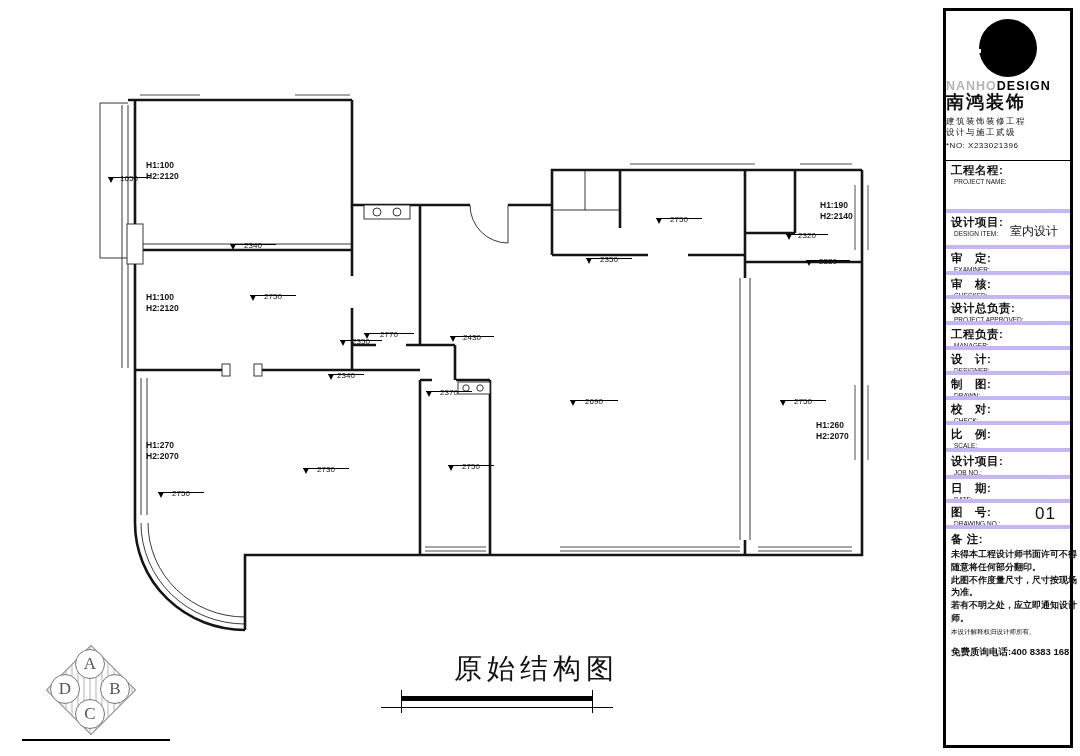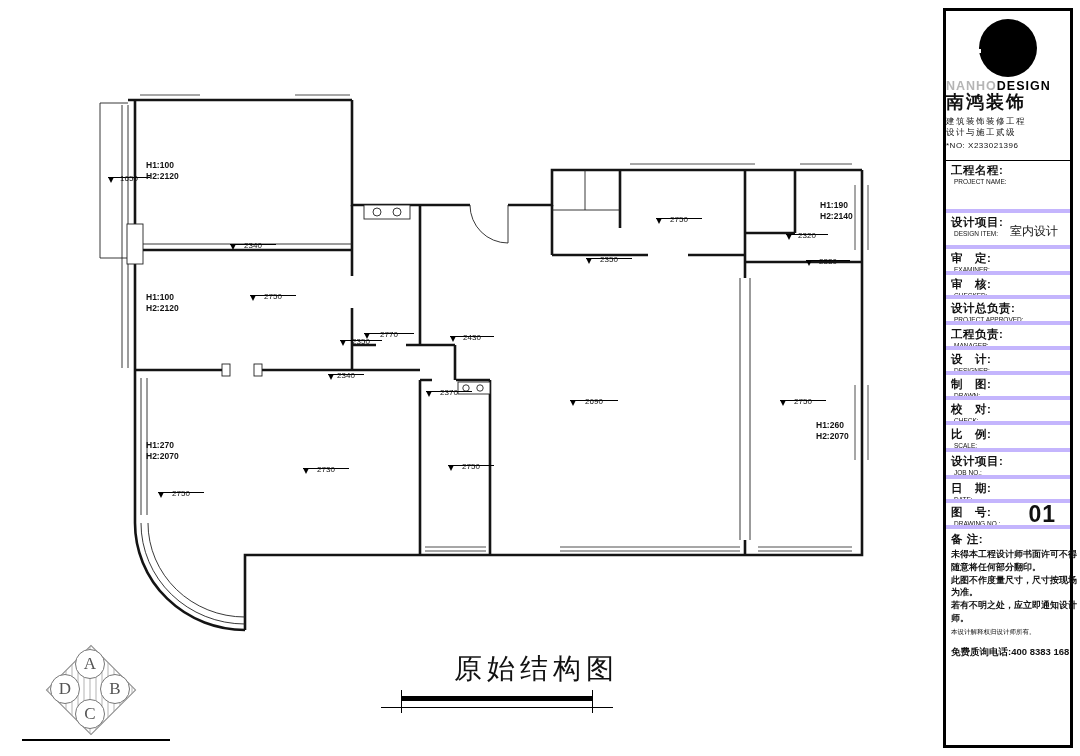--- a/index.html
+++ b/index.html
@@ -37,21 +37,21 @@
   
   .tb{position:absolute;left:943px;top:8px;width:130px;height:740px;border:3px solid #000;
       background:#fff;box-sizing:border-box;display:flex;flex-direction:column}
   .tb-row{border-bottom:4px solid #c4b5fd;padding:2px 20px 0 5px;position:relative;
       box-sizing:border-box;flex:none;overflow:hidden}
   .cn{font-size:11.5px;font-weight:bold;letter-spacing:.5px;white-space:nowrap}
   .en{font-size:6.5px;margin-left:3px;letter-spacing:0;white-space:nowrap}
   .val{position:absolute;right:3px;top:55%;transform:translateY(-50%);
       font-weight:normal;font-size:12px;width:66px;text-align:center;white-space:nowrap}
   .val-big{position:absolute;right:14px;top:50%;transform:translateY(-50%);
-      font-size:23px;font-weight:700;letter-spacing:1px}
+      font-size:17px;font-weight:400;letter-spacing:1px}
 
   .tb-logo{border-bottom:1px solid #000;flex:none;height:150px;text-align:left;
       padding-top:8px;box-sizing:border-box}
   .icon-circle{width:58px;height:58px;border-radius:50%;background:#000;margin:0 auto;
       display:flex;align-items:center;justify-content:center}
   .brand{font-size:12.5px;font-weight:bold;letter-spacing:1px;margin-top:2px}
   .brand .gray{color:#b5b5b5}
   .brand .blk{color:#000}
   .cnname{font-size:18px;font-weight:bold;letter-spacing:2px;line-height:1.1}
   .cert{font-size:8.5px;letter-spacing:1.5px;line-height:1.35;margin-top:3px}

